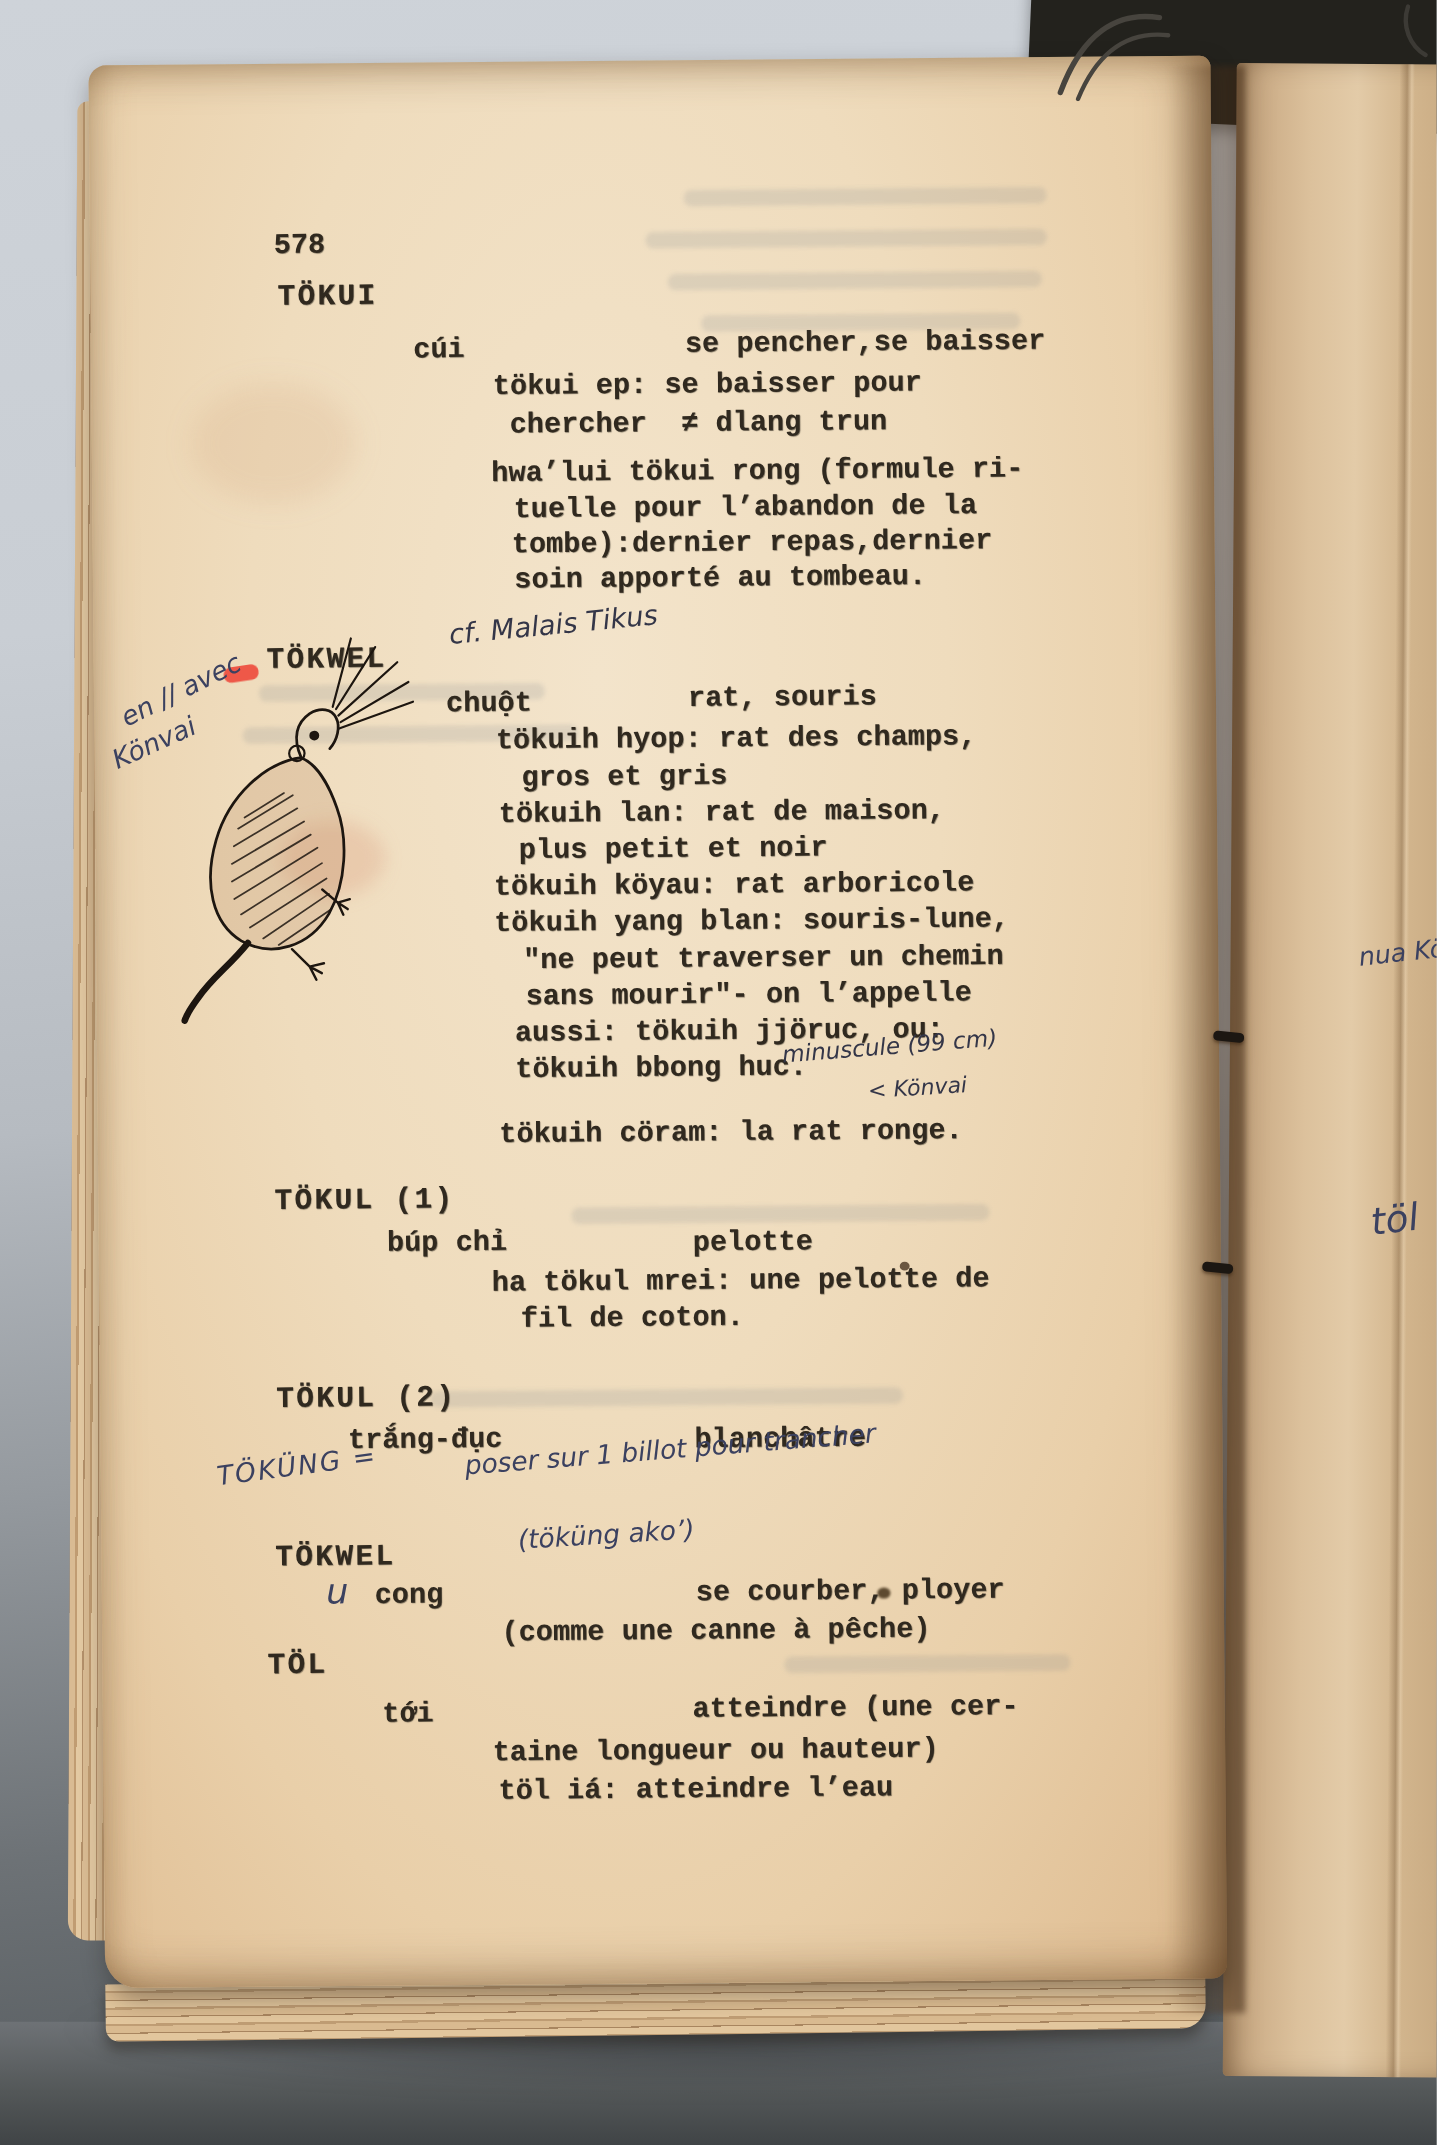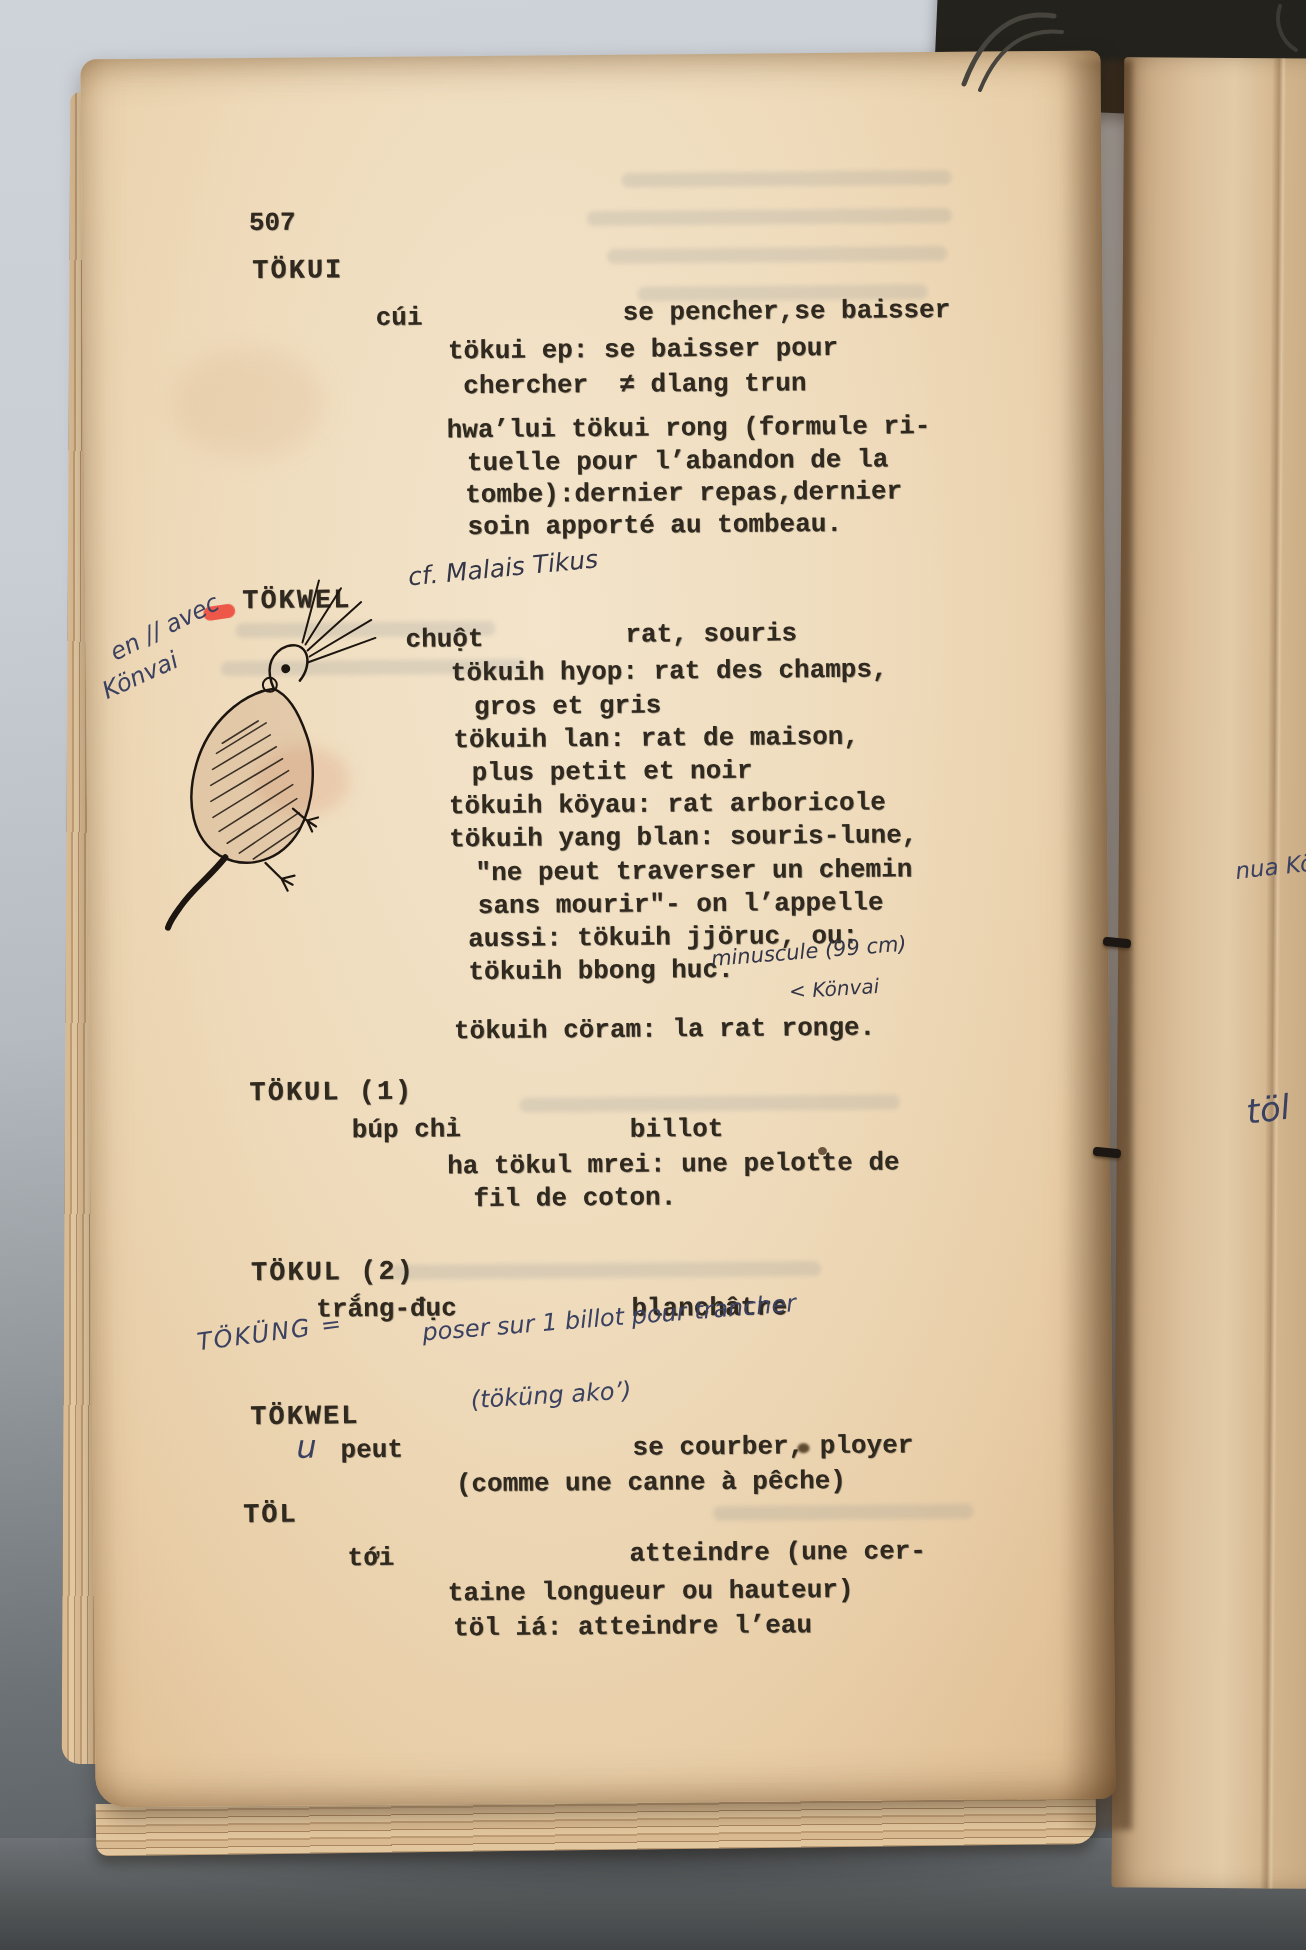--- a/index.html
+++ b/index.html
@@ -72,21 +72,21 @@
   <div class="g" style="left:135px;top:603px;width:305px"></div>
   <div class="g" style="left:430px;top:1042px;width:380px"></div>
   <div class="g" style="left:300px;top:1208px;width:430px"></div>
   <div class="g" style="left:620px;top:1452px;width:260px"></div>
 
   <div class="stain" style="left:90px;top:290px;width:150px;height:110px;background:rgba(196,142,98,.14);filter:blur(12px)"></div>
   <div class="stain" style="left:168px;top:688px;width:95px;height:70px;background:rgba(205,122,88,.20);filter:blur(8px)"></div>
   <div class="stain" style="left:728px;top:1094px;width:9px;height:8px;background:#54402a;opacity:.85"></div>
   <div class="stain" style="left:705px;top:1390px;width:12px;height:10px;background:#5d4a30;filter:blur(1px)"></div>
 
-  <div class="t" style="left:167px;top:150px">507</div>
+  <div class="t" style="left:167px;top:150px">578</div>
   <div class="t head" style="left:170px;top:198px">TÖKUI</div>
   <div class="t" style="left:293px;top:246px">cúi</div>
   <div class="t" style="left:540px;top:243px">se pencher,se baisser</div>
   <div class="t" style="left:365px;top:280px">tökui ep: se baisser pour</div>
   <div class="t" style="left:380px;top:315px">chercher  ≠ dlang trun</div>
   <div class="t" style="left:363px;top:359px">hwa’lui tökui rong (formule ri-</div>
   <div class="t" style="left:383px;top:392px">tuelle pour l’abandon de la</div>
   <div class="t" style="left:381px;top:424px">tombe):dernier repas,dernier</div>
   <div class="t" style="left:383px;top:456px">soin apporté au tombeau.</div>
 
@@ -121,35 +121,35 @@
   <div class="t" style="left:388px;top:802px">"ne peut traverser un chemin</div>
   <div class="t" style="left:390px;top:835px">sans mourir"- on l’appelle</div>
   <div class="t" style="left:380px;top:868px">aussi: tökuih jjöruc, ou:</div>
   <div class="t" style="left:380px;top:901px">tökuih bbong huc.</div>
   <div class="hw" style="left:622px;top:893px;font-size:21px;transform:rotate(-4deg)">minuscule (99 cm)</div>
   <div class="hw" style="left:700px;top:926px;font-size:20px;transform:rotate(-3deg)">&lt; Könvai</div>
   <div class="t" style="left:365px;top:960px">tökuih cöram: la rat ronge.</div>
 
   <div class="t head" style="left:160px;top:1020px">TÖKUL (1)</div>
   <div class="t" style="left:262px;top:1058px">búp chỉ</div>
-  <div class="t" style="left:540px;top:1060px">billot</div>
+  <div class="t" style="left:540px;top:1060px">pelotte</div>
   <div class="t" style="left:357px;top:1095px">ha tökul mrei: une pelotte de</div>
   <div class="t" style="left:383px;top:1128px">fil de coton.</div>
 
   <div class="t head" style="left:160px;top:1200px">TÖKUL (2)</div>
   <div class="t" style="left:225px;top:1237px">trắng-đục</div>
   <div class="t" style="left:540px;top:1239px">blanchâtre</div>
 
   <div class="hw pen" style="left:104px;top:1270px;font-size:24px;letter-spacing:2px;transform:rotate(-7deg)">TÖKÜNG =</div>
   <div class="hw pen" style="left:330px;top:1262px;font-size:24px;transform:rotate(-4deg)">poser sur 1 billot pour trancher</div>
 
   <div class="t head" style="left:158px;top:1344px">TÖKWEL</div>
   <div class="hw pen" style="left:378px;top:1330px;font-size:24px;transform:rotate(-3deg)">(töküng ako’)</div>
   <div class="hw pen" style="left:204px;top:1370px;font-size:32px">u</div>
-  <div class="t" style="left:248px;top:1378px">peut</div>
+  <div class="t" style="left:248px;top:1378px">cong</div>
   <div class="t" style="left:540px;top:1378px">se courber, ployer</div>
   <div class="t" style="left:363px;top:1413px">(comme une canne à pêche)</div>
 
   <div class="t head" style="left:150px;top:1442px">TÖL</div>
   <div class="t" style="left:254px;top:1486px">tới</div>
   <div class="t" style="left:536px;top:1484px">atteindre (une cer-</div>
   <div class="t" style="left:354px;top:1522px">taine longueur ou hauteur)</div>
   <div class="t" style="left:359px;top:1557px">töl iá: atteindre l’eau</div>
 </div>
 

